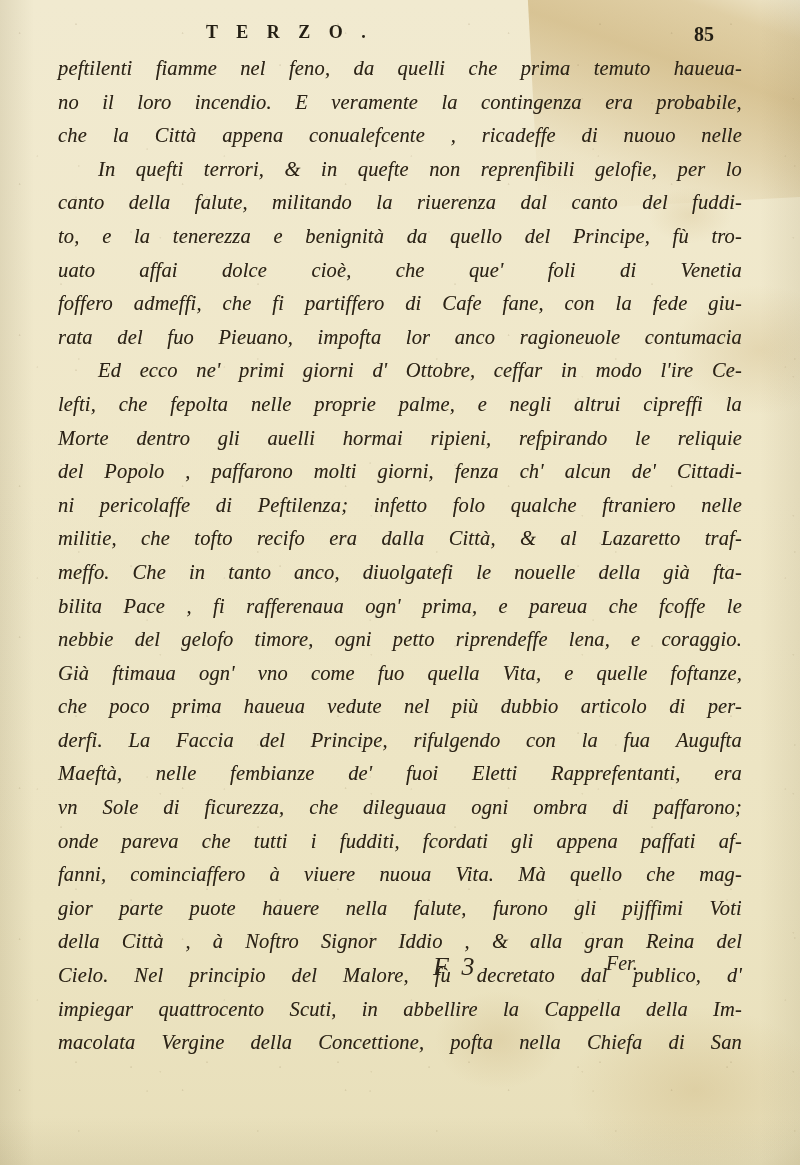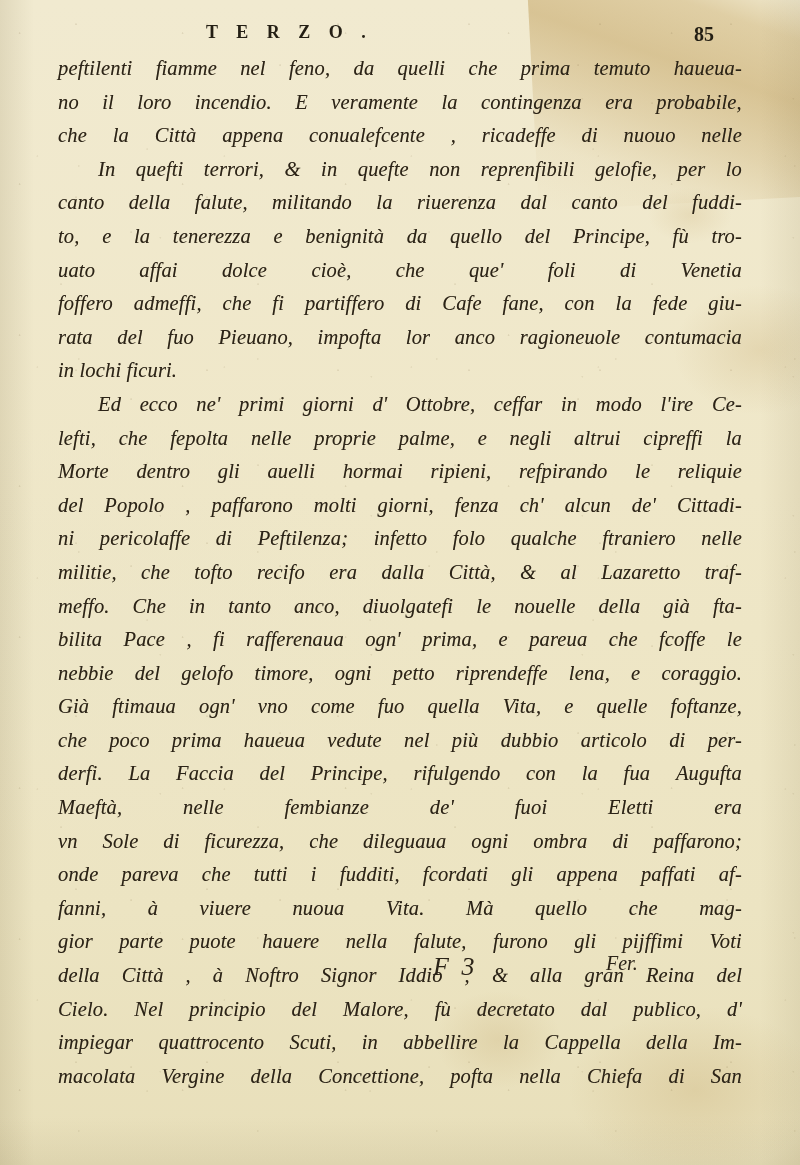--- a/index.html
+++ b/index.html
@@ -290,21 +290,20 @@
           <span class="w">rata</span>
           <span class="w">del</span>
           <span class="w">fuo</span>
           <span class="w">Pieuano,</span>
           <span class="w">impofta</span>
           <span class="w">lor</span>
           <span class="w">anco</span>
           <span class="w">ragioneuole</span>
           <span class="w">contumacia</span>
         </div>
-        <div class="line">in lochi ficuri.</div>
         <div class="line indent just">
           <span class="w">Ed</span>
           <span class="w">ecco</span>
           <span class="w">ne'</span>
           <span class="w">primi</span>
           <span class="w">giorni</span>
           <span class="w">d'</span>
           <span class="w">Ottobre,</span>
           <span class="w">ceffar</span>
           <span class="w">in</span>
@@ -450,20 +449,21 @@
           <span class="w">fua</span>
           <span class="w">Augufta</span>
         </div>
         <div class="line just">
           <span class="w">Maeftà,</span>
           <span class="w">nelle</span>
           <span class="w">fembianze</span>
           <span class="w">de'</span>
           <span class="w">fuoi</span>
           <span class="w">Eletti</span>
+          <span class="w">Rapprefentanti,</span>
           <span class="w">era</span>
         </div>
         <div class="line just">
           <span class="w">vn</span>
           <span class="w">Sole</span>
           <span class="w">di</span>
           <span class="w">ficurezza,</span>
           <span class="w">che</span>
           <span class="w">dileguaua</span>
           <span class="w">ogni</span>
@@ -479,20 +479,21 @@
           <span class="w">i</span>
           <span class="w">fudditi,</span>
           <span class="w">fcordati</span>
           <span class="w">gli</span>
           <span class="w">appena</span>
           <span class="w">paffati</span>
           <span class="w">af-</span>
         </div>
         <div class="line just">
           <span class="w">fanni,</span>
+          <span class="w">cominciaffero</span>
           <span class="w">à</span>
           <span class="w">viuere</span>
           <span class="w">nuoua</span>
           <span class="w">Vita.</span>
           <span class="w">Mà</span>
           <span class="w">quello</span>
           <span class="w">che</span>
           <span class="w">mag-</span>
         </div>
         <div class="line just">

